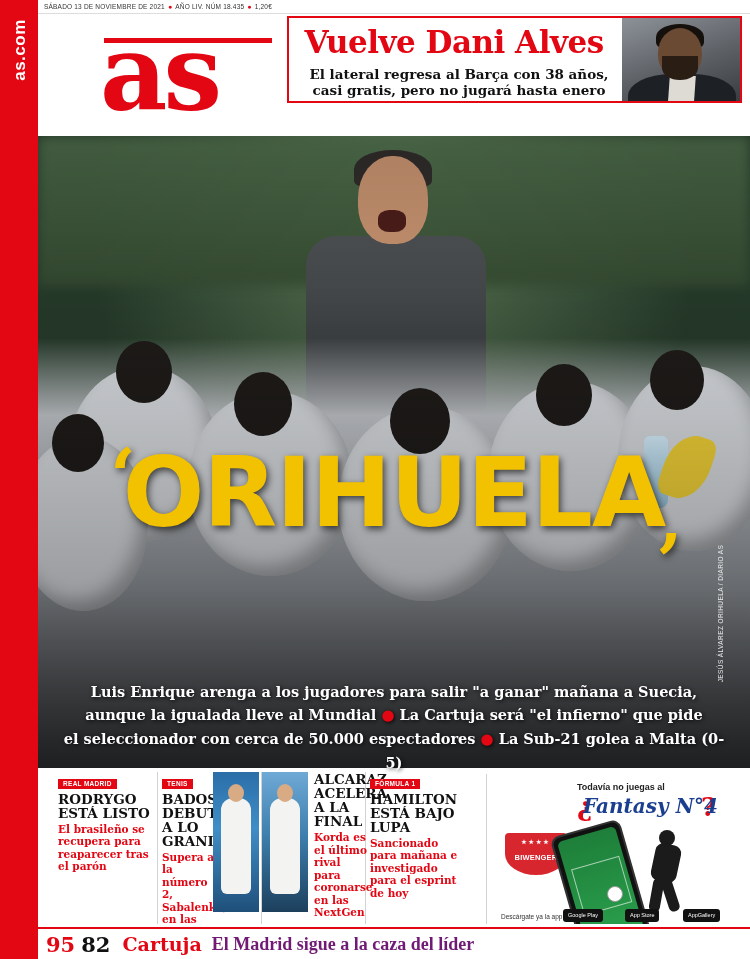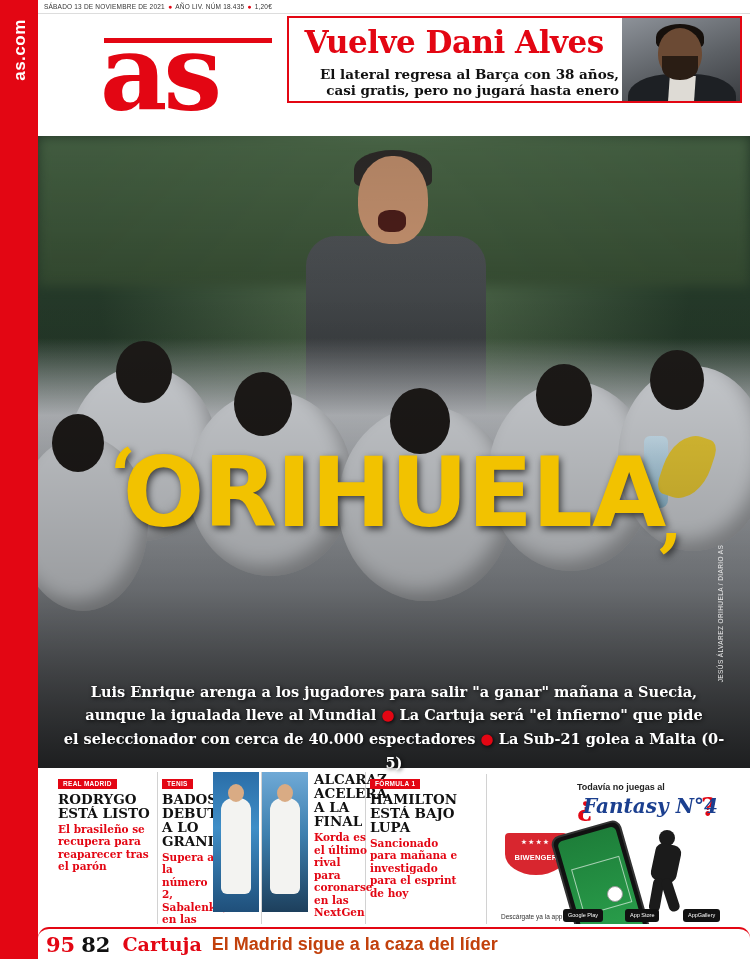--- a/index.html
+++ b/index.html
@@ -135,21 +135,21 @@
     font-family: "DejaVu Serif", serif;
     font-weight: bold;
     font-size: 31px;
     color: #e30613;
     letter-spacing: -.5px;
   }
   .promo-sub {
     position: absolute;
     left: 10px; top: 48px;
     width: 320px;
-    text-align: right;
+    text-align: center;
     font-family: "DejaVu Serif", serif;
     font-weight: bold;
     font-size: 13.5px;
     color: #111;
     line-height: 16px;
   }
   .promo-foot {
     position: absolute;
     left: 10px; top: 88px;
     width: 320px;
@@ -516,42 +516,41 @@
   
   .bottom {
     position: absolute;
     left: 38px; bottom: 0;
     width: 712px; height: 32px;
     border-top: 2px solid #e30613;
     background: #fff;
     display: flex;
     align-items: center;
     padding-left: 8px;
-    border-radius: 11px;
   }
   .score {
     font-family: "DejaVu Serif", serif;
     font-weight: bold;
     font-size: 21px;
     color: #e30613;
     margin-right: 6px;
   }
   .score.two { color: #111; margin-right: 12px; }
   .bottom .lead {
     font-family: "DejaVu Serif", serif;
     font-weight: bold;
     font-size: 19px;
     color: #e30613;
     margin-right: 10px;
   }
   .bottom .txt {
-    font-family: Liberation Sans, sans-serif;
+    font-family: Liberation Serif, serif;
     font-weight: bold;
     font-size: 18px;
-    color: #c2410c;
+    color: #701a75;
   }
 </style>
 </head>
 <body>
 
 <div class="page">
 
   <div class="spine">
     <div class="spine-text">as.com</div>
   </div>
@@ -621,21 +620,21 @@
     <span class="quote-close">’</span>
   </div>
 
   <div class="subhead">
     <span>Luis Enrique arenga a los jugadores para salir "a ganar" mañana a Suecia,</span>
     <br>
     <span>aunque la igualada lleve al Mundial</span>
     <span class="bullet">●</span>
     <span>La Cartuja será "el infierno" que pide</span>
     <br>
-    <span>el seleccionador con cerca de 40.000 espectadores</span>
+    <span>el seleccionador con cerca de 50.000 espectadores</span>
     <span class="bullet">●</span>
     <span>La Sub-21 golea a Malta (0-5)</span>
   </div>
 
   <div class="credit">JESÚS ÁLVAREZ ORIHUELA / DIARIO AS</div>
 
   <div class="lower">
 
     <div class="cols">
 

